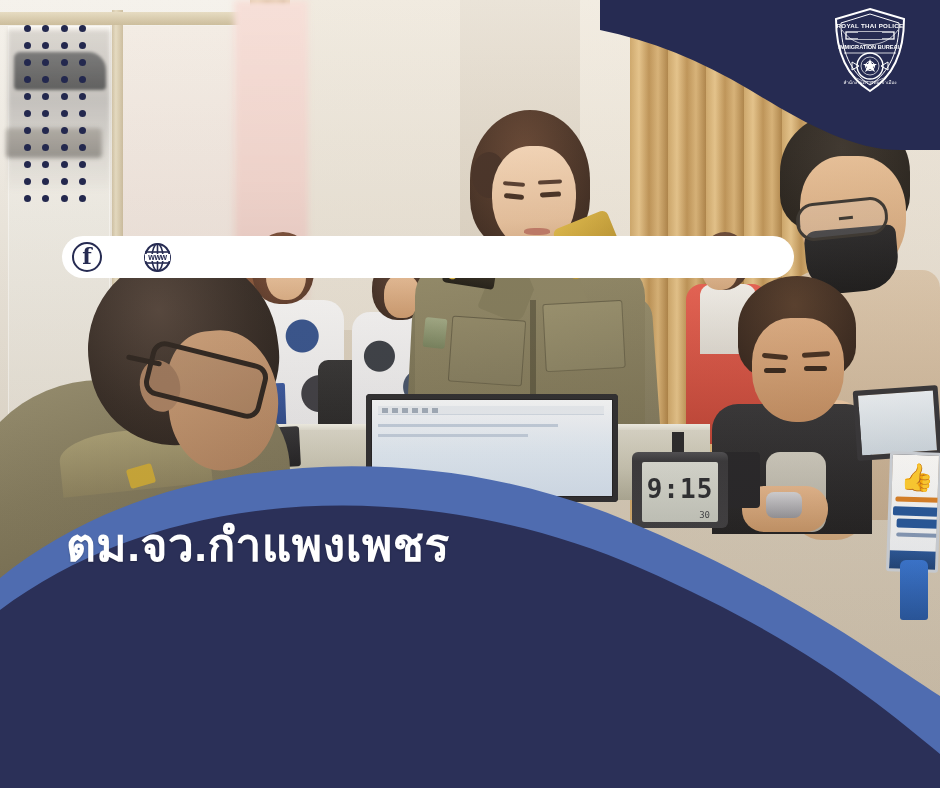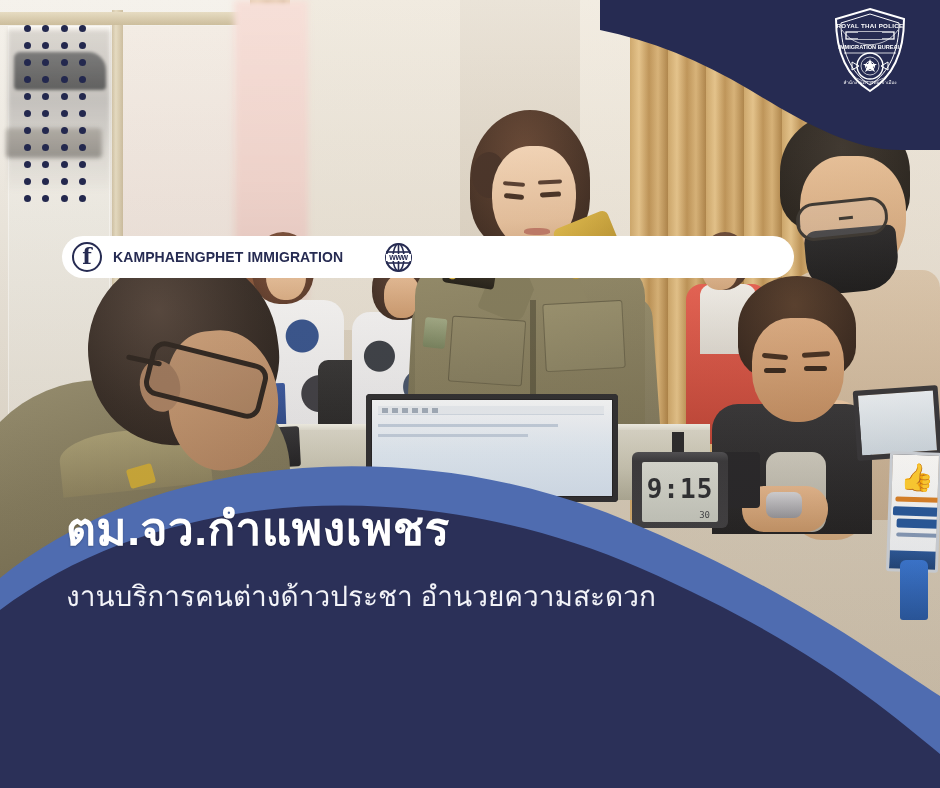--- a/index.html
+++ b/index.html
@@ -470,21 +470,21 @@
   }
 
   
   .banner { position:absolute; left:0; bottom:0; width:940px; height:330px; }
 
   .banner-text {
     position: absolute; left: 0; bottom: 0; width: 940px; height: 330px;
     z-index: 6; pointer-events:none;
   }
   .title {
-    position: absolute; left: 66px; top: 34px;
+    position: absolute; left: 66px; top: 50px;
     font-size: 46px; font-weight: 700; color: #ffffff;
     letter-spacing: .5px; white-space: nowrap;
     text-shadow: 0 1px 2px rgba(0,0,0,.25);
   }
   .subtitle {
     position: absolute; left: 66px;
     font-size: 28px; font-weight: 400; color: #f2f3f8;
     white-space: nowrap;
   }
   .sub1 { top: 116px; }
@@ -746,28 +746,26 @@
 
   <svg class="banner" viewBox="0 0 940 330" preserveAspectRatio="none">
 
     <path d="M0,120 C160,-10 420,-22 620,60 C790,130 880,200 940,238 L940,330 L0,330 Z" fill="#4f6cb0"></path>
 
     <path d="M0,152 C170,24 430,18 640,110 C800,180 880,246 940,296 L940,330 L0,330 Z" fill="#2b3058"></path>
   </svg>
 
   <div class="banner-text">
     <div class="title">ตม.จว.กำแพงเพชร</div>
-    <div class="subtitle sub1">งานบริการคนต่างด้าวประชา อำนวยความสะดวก</div>
   </div>
 
   <div class="footer-pill">
 
     <div class="fitem fitem-fb">
       <span class="ic-fb">f</span>
-      <span class="flabel">KAMPHAENGPHET IMMIGRATION</span>
     </div>
 
     <div class="fitem fitem-web">
       <span class="ic-www">
         <svg viewBox="0 0 31 31" width="31" height="31">
           <ellipse cx="15.5" cy="15.5" rx="12.5" ry="13.5" fill="none" stroke="#262b52" stroke-width="2"></ellipse>
           <ellipse cx="15.5" cy="15.5" rx="5.5" ry="13.5" fill="none" stroke="#262b52" stroke-width="1.6"></ellipse>
           <line x1="15.5" y1="2" x2="15.5" y2="29" stroke="#262b52" stroke-width="1.6"></line>
           <line x1="3.2" y1="10" x2="27.8" y2="10" stroke="#262b52" stroke-width="1.6"></line>
           <line x1="3.2" y1="21" x2="27.8" y2="21" stroke="#262b52" stroke-width="1.6"></line>

